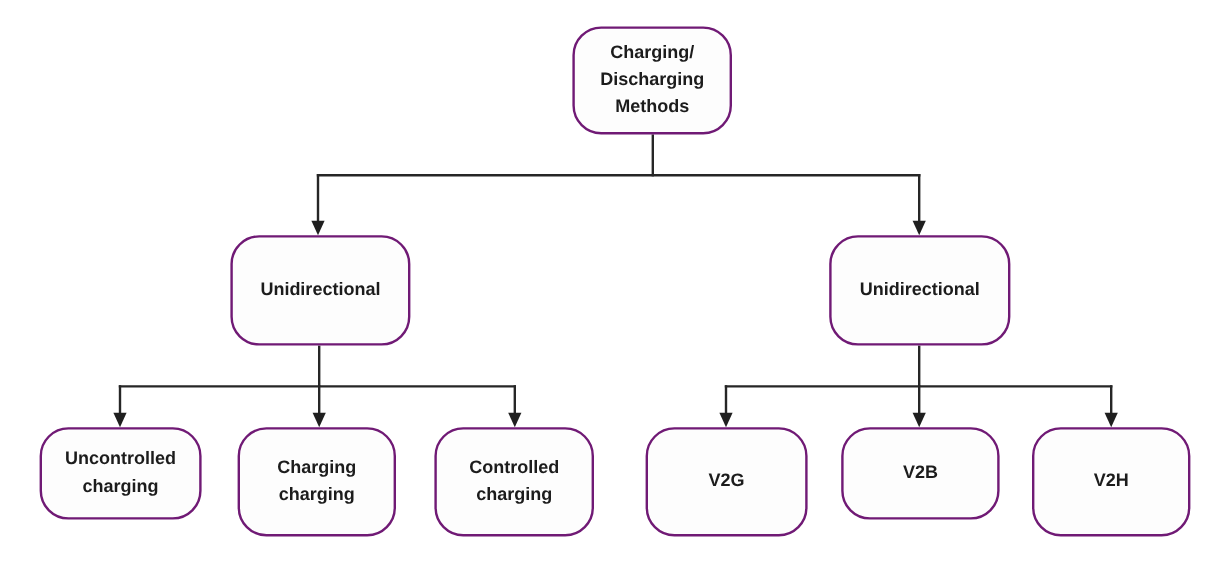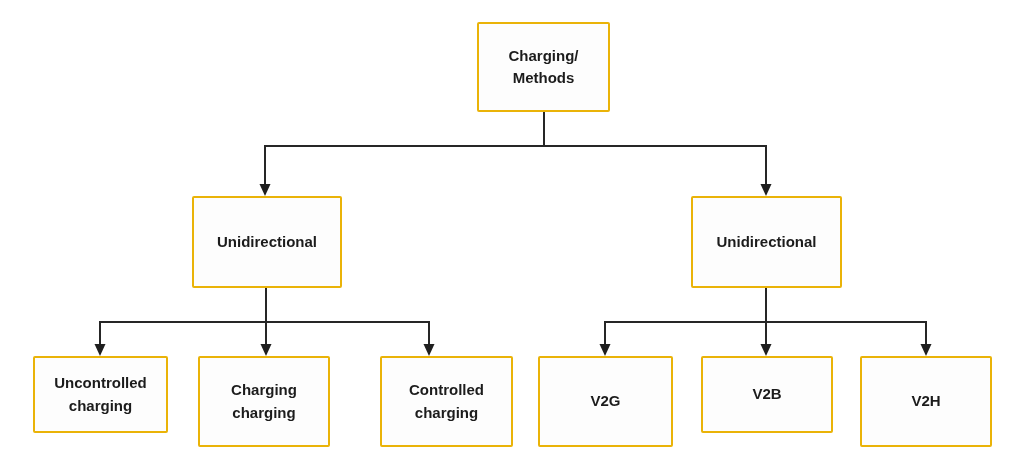--- a/index.html
+++ b/index.html
@@ -19,40 +19,40 @@
     position: absolute;
     left: 0;
     top: 0;
     width: 1024px;
     height: 472px;
     pointer-events: none;
   }
   .node {
     position: absolute;
     box-sizing: border-box;
-    border: 2px solid #eab308;
-    border-radius: 2px;
+    border: 2px solid #701a75;
+    border-radius: 24px;
     background: #fdfdfd;
     display: flex;
     align-items: center;
     justify-content: center;
     text-align: center;
     font-weight: 700;
     font-size: 15px;
     line-height: 1.5;
     color: #1c1c1c;
     padding: 4px 8px;
   }
   .node .line { display: block; }
   #node-root          { left: 477px; top: 22px;  width: 133px; height: 90px; }
   #node-unidirectional{ left: 192px; top: 196px; width: 150px; height: 92px; align-items: center; }
   #node-bidirectional { left: 691px; top: 196px; width: 151px; height: 92px; }
   #node-uncontrolled  { left: 33px;  top: 356px; width: 135px; height: 77px; }
   #node-delayed       { left: 198px; top: 356px; width: 132px; height: 91px; }
-  #node-controlled    { left: 380px; top: 356px; width: 133px; height: 91px; }
+  #node-controlled    { left: 362px; top: 356px; width: 133px; height: 91px; }
   #node-v2g           { left: 538px; top: 356px; width: 135px; height: 91px; }
   #node-v2b           { left: 701px; top: 356px; width: 132px; height: 77px; }
   #node-v2h           { left: 860px; top: 356px; width: 132px; height: 91px; }
   line    { stroke: #262626; stroke-width: 2; }
   polygon { fill: #1f1f1f; }
 </style>
 </head>
 <body>
 
 <div id="canvas">
@@ -81,20 +81,21 @@
     <polygon points="599.5,344 610.5,344 605,356"></polygon>
     <line x1="766" y1="321" x2="766" y2="345"></line>
     <polygon points="760.5,344 771.5,344 766,356"></polygon>
     <line x1="926" y1="321" x2="926" y2="345"></line>
     <polygon points="920.5,344 931.5,344 926,356"></polygon>
   </svg>
 
   <div class="node" id="node-root">
     <div>
       <span class="line">Charging/</span>
+      <span class="line">Discharging</span>
       <span class="line">Methods</span>
     </div>
   </div>
 
   <div class="node" id="node-unidirectional">
     <span>Unidirectional</span>
   </div>
 
   <div class="node" id="node-bidirectional">
     <span>Unidirectional</span>

